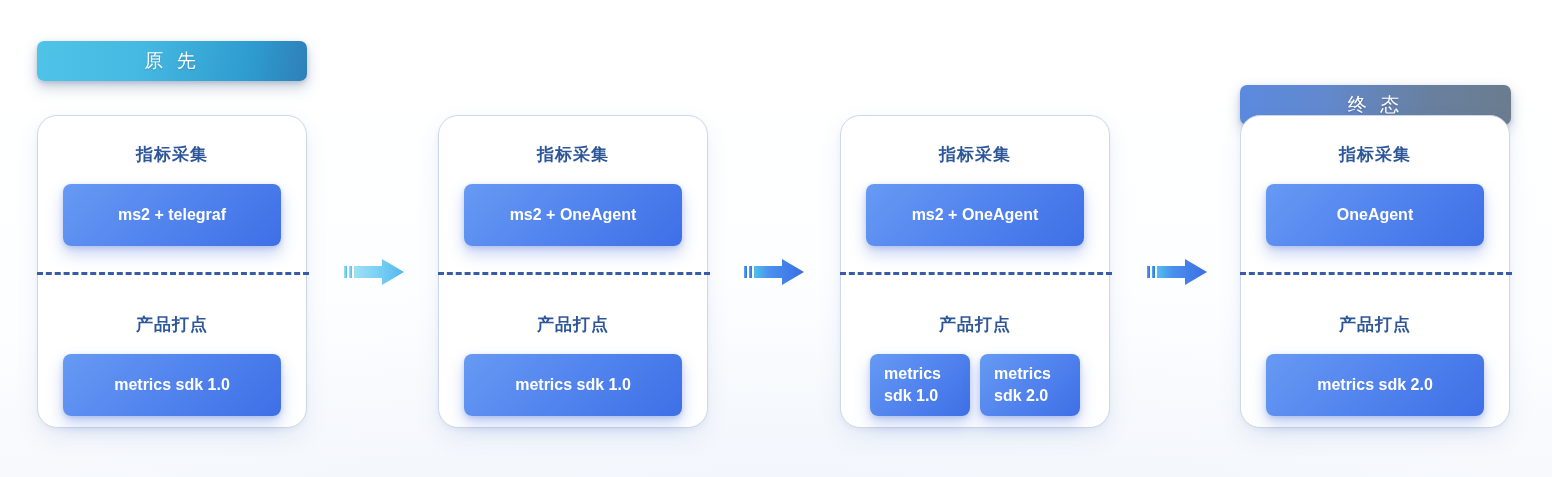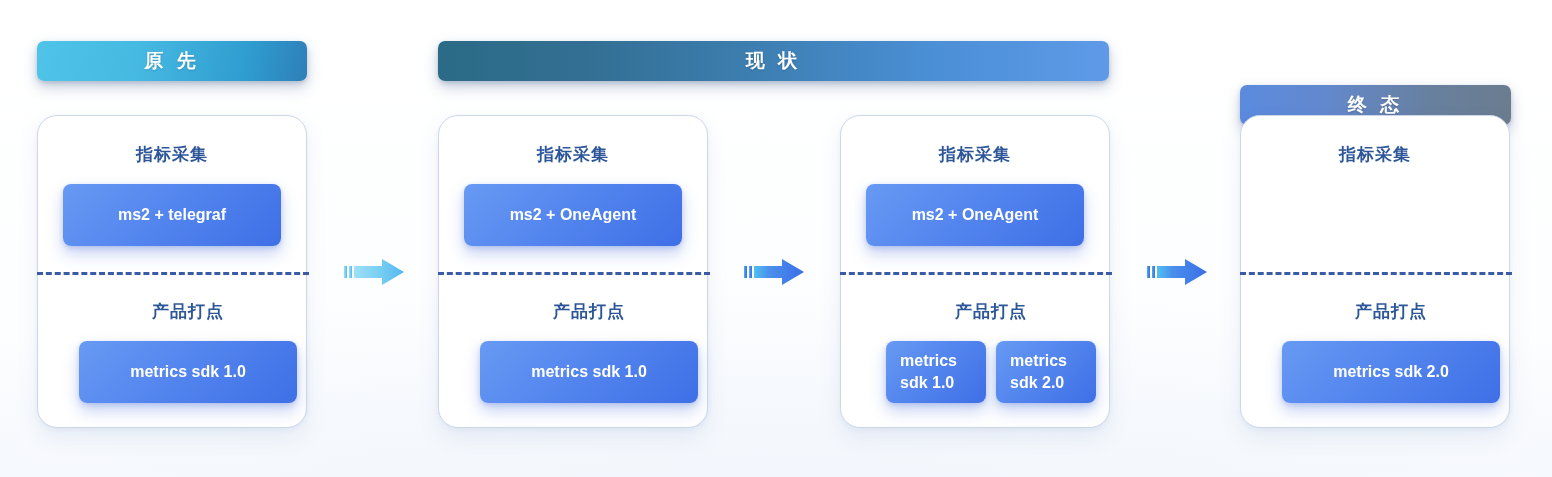--- a/index.html
+++ b/index.html
@@ -24,21 +24,21 @@
       linear-gradient(180deg, #ffffff 0%, #fdfeff 70%, #f8fafd 100%);
   }
 
   
   .header {
     position: absolute;
     height: 40px;
     border-radius: 7px;
     color: #ffffff;
     font-size: 19px;
-    font-weight: bold;
+    font-weight: normal;
     letter-spacing: 4px;
     display: flex;
     align-items: center;
     justify-content: center;
     box-shadow: 0 6px 14px rgba(60,90,140,0.30), 0 2px 4px rgba(40,60,100,0.18);
     text-shadow: 0 1px 2px rgba(0,0,0,0.18);
   }
   #hdr-0 {
     left: 37px; top: 41px; width: 270px;
     background: linear-gradient(100deg, #4fc3e8 0%, #46b9e2 38%, #2e9ccf 78%, #2f7fb8 100%);
@@ -71,21 +71,21 @@
   #card-2 { left: 840px; }
   #card-3 { left: 1240px; }
 
   .section {
     position: absolute;
     left: 0;
     width: 100%;
     box-sizing: border-box;
   }
   .section.top { top: 0; height: 156px; }
-  .section.bottom { top: 157px; height: 156px; margin-left: 16px; }
+  .section.bottom { top: 170px; height: 156px; }
 
   .sec-title {
     text-align: center;
     color: #2d5699;
     font-size: 17px;
     font-weight: bold;
     letter-spacing: 1px;
     margin-top: 29px;
     line-height: 20px;
   }
@@ -147,23 +147,20 @@
   #arrow-2 { left: 1143px; }
   .arrow svg { display: block; width: 100%; height: 100%; }
 </style>
 </head>
 <body>
 
 <div class="canvas">
 
   <div class="header" id="hdr-0">
     <span>原 先</span>
-  </div>
-  <div class="header" id="hdr-1">
-    <span>现 状</span>
   </div>
   <div class="header" id="hdr-2">
     <span>终 态</span>
   </div>
 
   <div class="card" id="card-0">
     <div class="section top">
       <div class="sec-title">指标采集</div>
       <div class="pill-row">
         <div class="pill wide">ms2 + telegraf</div>
@@ -260,20 +257,23 @@
         <rect x="4" y="14" width="3" height="12" fill="url(#ag2)"></rect>
         <rect x="9" y="14" width="3" height="12" fill="url(#ag2)"></rect>
         <path d="M14 14 H42 V7 L64 20 L42 33 V26 H14 Z" fill="url(#ag2)"></path>
       </g>
     </svg>
   </div>
 
   <div class="card" id="card-3">
     <div class="section top">
       <div class="sec-title">指标采集</div>
+      <div class="pill-row">
+        <div class="pill wide">OneAgent</div>
+      </div>
     </div>
     <div class="divider"></div>
     <div class="section bottom">
       <div class="sec-title">产品打点</div>
       <div class="pill-row">
         <div class="pill wide">metrics sdk 2.0</div>
       </div>
     </div>
   </div>
 

